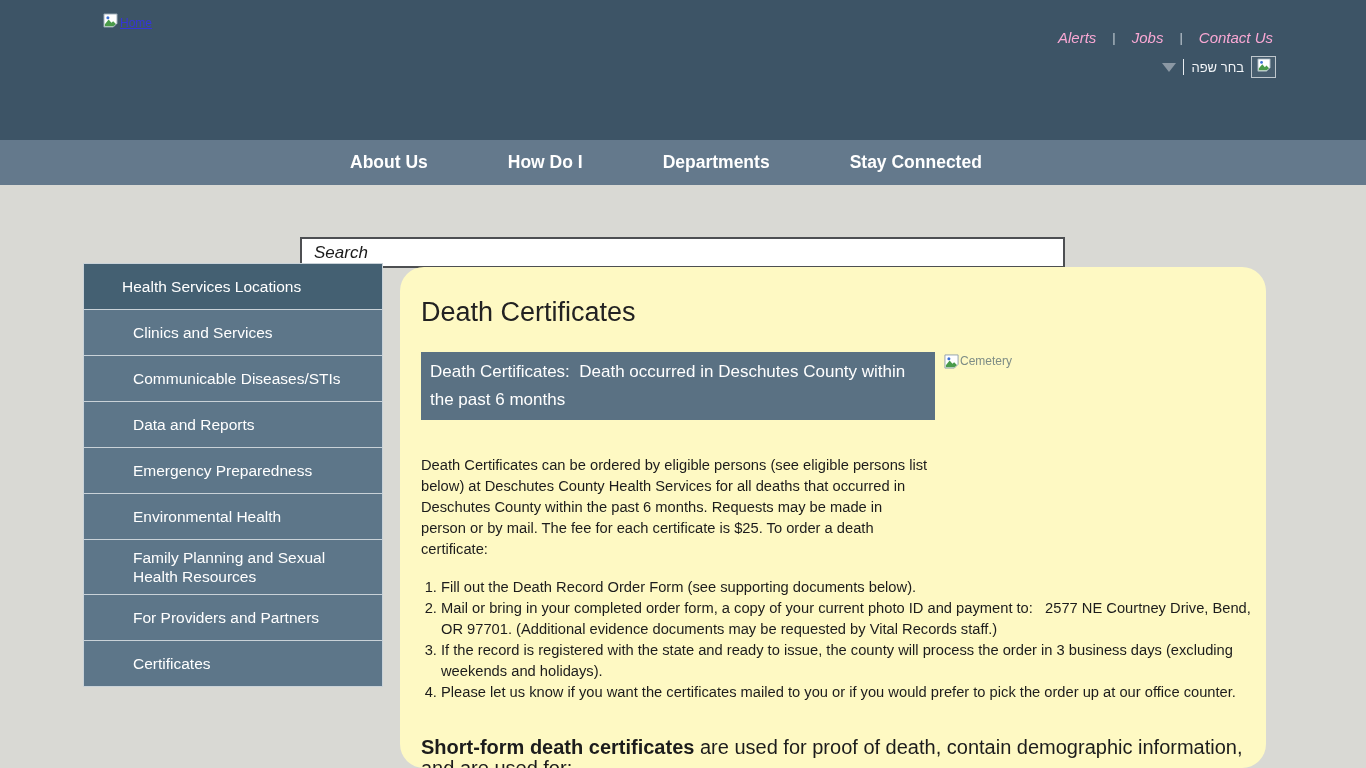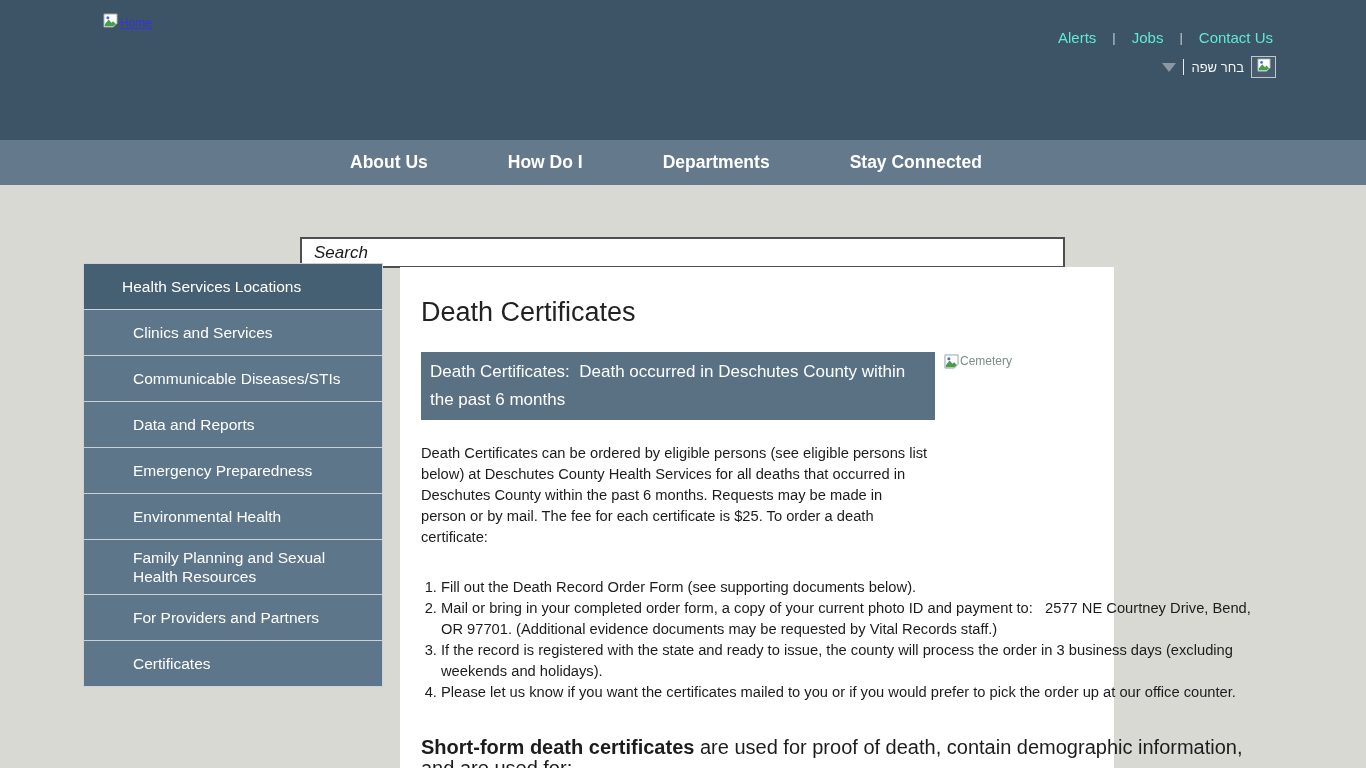--- a/index.html
+++ b/index.html
@@ -21,21 +21,21 @@
     text-decoration:none; cursor:pointer;
   }
   .logo-link .alt-text {
     color:#3535d8; font-size:12px; text-decoration:underline;
   }
   .utility {
     position:absolute; top:29px; right:93px;
     display:flex; align-items:center; gap:16px;
     color:#dde4ea; font-size:15px;
   }
-  .utility a { color:#5eead4; text-decoration:none; cursor:pointer; }
+  .utility a { color:#f9a8d4; text-decoration:none; cursor:pointer;font-style:italic; }
   .utility .sep { color:#c3ccd4; font-size:13px; }
 
   .lang {
     position:absolute; top:56px; right:90px;
     display:flex; align-items:center; gap:7px;
   }
   .lang .dd-arrow {
     width:0; height:0; border-left:7px solid transparent;
     border-right:7px solid transparent; border-top:9px solid #8b98a4;
     cursor:pointer;
@@ -81,39 +81,40 @@
     display:flex; align-items:center;
     min-height:46px; padding:8px 12px 8px 38px;
     color:#ffffff; font-size:15.5px; line-height:19px;
     cursor:pointer; border-bottom:1px solid #c9d2d8;
   }
   .side-item.lvl1 { background:#446072; }
   .side-item.lvl2 { background:#5d7689; padding-left:49px; }
 
   
   .content {
-    position:absolute; left:400px; top:267px; width:714px; height:501px;
-    background:#ffffff;
+    position:absolute; left:400px; top:267px; width:866px; height:501px;
+    background:#fef9c3;
+    border-radius:24px;
   }
   .page-title {
     position:absolute; left:21px; top:30px;
     font-size:27px; font-weight:400; color:#222222;
   }
   .banner {
     position:absolute; left:21px; top:85px; width:514px;
     background:#5a7183; color:#ffffff;
     font-size:17px; line-height:28px; padding:6px 9px;
   }
   .cemetery {
     position:absolute; left:544px; top:87px;
     display:inline-flex; align-items:flex-start; gap:1px;
   }
   .cemetery .alt-text { color:#7e8d86; font-size:12px; }
   .intro {
-    position:absolute; left:21px; top:176px; width:508px;
+    position:absolute; left:21px; top:188px; width:508px;
     font-size:14.7px; line-height:21px; color:#1c1c1c;
   }
   .steps {
     position:absolute; left:21px; top:310px; width:830px;
     font-size:14.7px; line-height:21px; color:#1c1c1c;
     padding-left:20px;
   }
   .steps li { margin:0; }
   .short-form {
     position:absolute; left:21px; top:470px; width:830px;

